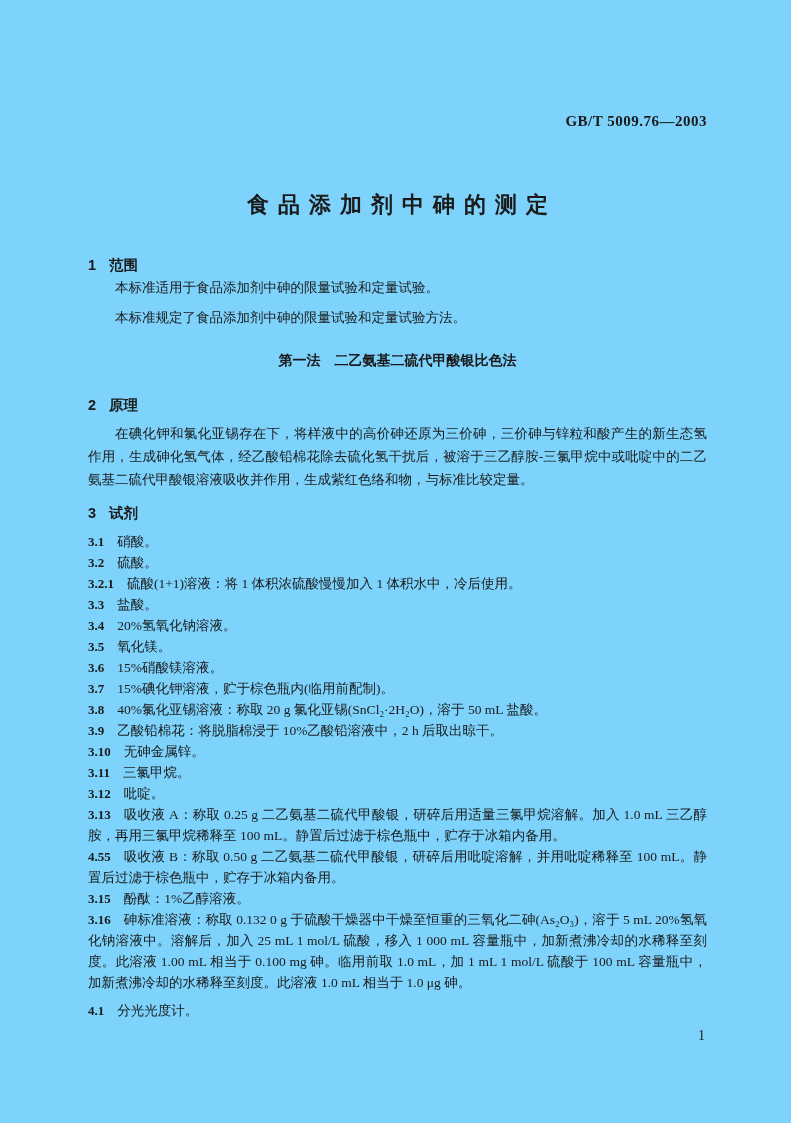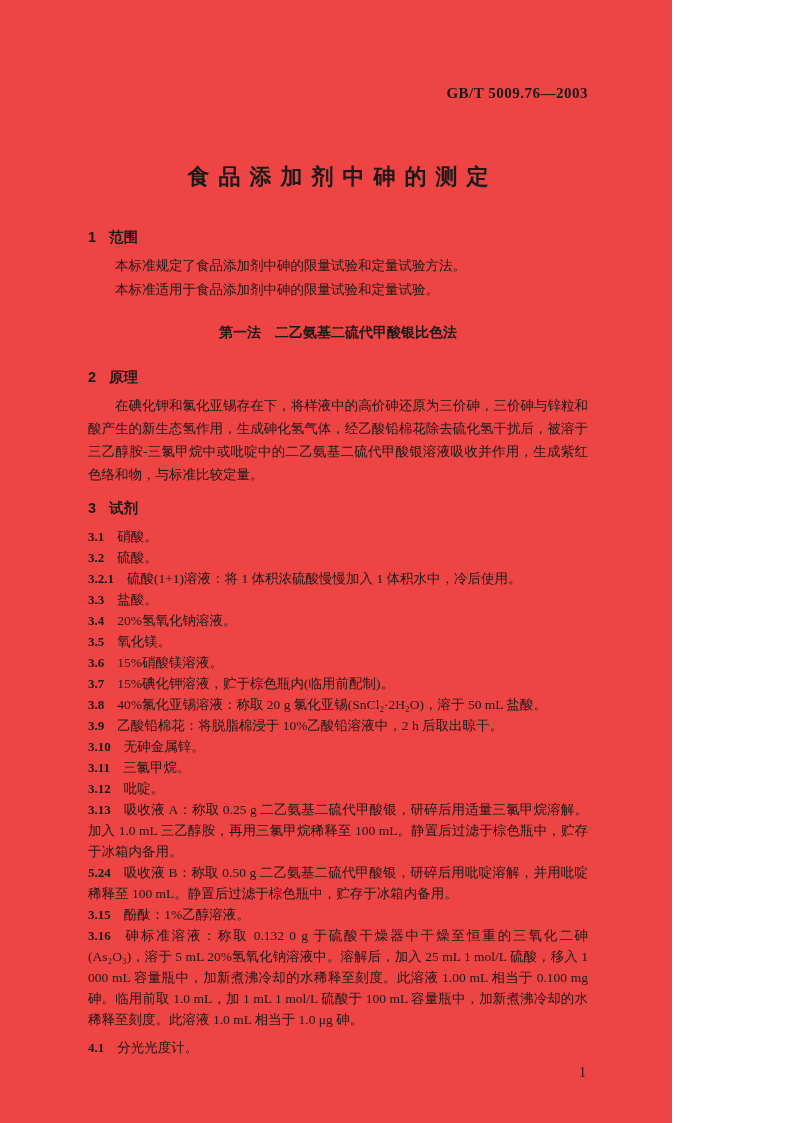--- a/index.html
+++ b/index.html
@@ -2,25 +2,25 @@
 <html lang="zh"><head>
 <meta charset="utf-8">
 <style>
   html, body {
     margin: 0;
     padding: 0;
     background: #ffffff;
   }
   .page {
     position: relative;
-    width: 672px;
+    width: 791px;
     height: 1123px;
     box-sizing: border-box;
-    padding: 84px 84px 0 88px;
-    background: #ef4444;
+    padding: 112px 84px 0 88px;
+    background: #7dd3fc;
     color: #1a1a1a;
     font-family: "Liberation Serif", "DejaVu Serif", serif;
     font-size: 13.5px;
     overflow: hidden;
   }
   .std-code {
     text-align: right;
     font-family: "Liberation Serif", "DejaVu Serif", serif;
     font-weight: bold;
     font-size: 15px;
@@ -91,22 +91,22 @@
 
 <div class="page">
 
   <div class="std-code">GB/T 5009.76—2003</div>
 
   <h1 class="doc-title">食品添加剂中砷的测定</h1>
 
   <div class="sec-h h-scope">
     <span class="h-num">1</span><span>范围</span>
   </div>
+  <p class="body-p indent">本标准适用于食品添加剂中砷的限量试验和定量试验。</p>
   <p class="body-p indent p-first">本标准规定了食品添加剂中砷的限量试验和定量试验方法。</p>
-  <p class="body-p indent">本标准适用于食品添加剂中砷的限量试验和定量试验。</p>
 
   <div class="method-heading">第一法　二乙氨基二硫代甲酸银比色法</div>
 
   <div class="sec-h h-principle">
     <span class="h-num">2</span><span>原理</span>
   </div>
   <p class="body-p indent principle-p">在碘化钾和氯化亚锡存在下，将样液中的高价砷还原为三价砷，三价砷与锌粒和酸产生的新生态氢作用，生成砷化氢气体，经乙酸铅棉花除去硫化氢干扰后，被溶于三乙醇胺-三氯甲烷中或吡啶中的二乙氨基二硫代甲酸银溶液吸收并作用，生成紫红色络和物，与标准比较定量。</p>
 
   <div class="sec-h h-reagents">
     <span class="h-num">3</span><span>试剂</span>
@@ -119,21 +119,21 @@
     <p class="item"><span class="i-num">3.4</span><span>20%氢氧化钠溶液。</span></p>
     <p class="item"><span class="i-num">3.5</span><span>氧化镁。</span></p>
     <p class="item"><span class="i-num">3.6</span><span>15%硝酸镁溶液。</span></p>
     <p class="item"><span class="i-num">3.7</span><span>15%碘化钾溶液，贮于棕色瓶内(临用前配制)。</span></p>
     <p class="item"><span class="i-num">3.8</span><span>40%氯化亚锡溶液：称取 20 g 氯化亚锡(SnCl₂·2H₂O)，溶于 50 mL 盐酸。</span></p>
     <p class="item"><span class="i-num">3.9</span><span>乙酸铅棉花：将脱脂棉浸于 10%乙酸铅溶液中，2 h 后取出晾干。</span></p>
     <p class="item"><span class="i-num">3.10</span><span>无砷金属锌。</span></p>
     <p class="item"><span class="i-num">3.11</span><span>三氯甲烷。</span></p>
     <p class="item"><span class="i-num">3.12</span><span>吡啶。</span></p>
     <p class="item"><span class="i-num">3.13</span><span>吸收液 A：称取 0.25 g 二乙氨基二硫代甲酸银，研碎后用适量三氯甲烷溶解。加入 1.0 mL 三乙醇胺，再用三氯甲烷稀释至 100 mL。静置后过滤于棕色瓶中，贮存于冰箱内备用。</span></p>
-    <p class="item"><span class="i-num">5.24</span><span>吸收液 B：称取 0.50 g 二乙氨基二硫代甲酸银，研碎后用吡啶溶解，并用吡啶稀释至 100 mL。静置后过滤于棕色瓶中，贮存于冰箱内备用。</span></p>
+    <p class="item"><span class="i-num">4.55</span><span>吸收液 B：称取 0.50 g 二乙氨基二硫代甲酸银，研碎后用吡啶溶解，并用吡啶稀释至 100 mL。静置后过滤于棕色瓶中，贮存于冰箱内备用。</span></p>
     <p class="item"><span class="i-num">3.15</span><span>酚酞：1%乙醇溶液。</span></p>
     <p class="item"><span class="i-num">3.16</span><span>砷标准溶液：称取 0.132 0 g 于硫酸干燥器中干燥至恒重的三氧化二砷(As₂O₃)，溶于 5 mL 20%氢氧化钠溶液中。溶解后，加入 25 mL 1 mol/L 硫酸，移入 1 000 mL 容量瓶中，加新煮沸冷却的水稀释至刻度。此溶液 1.00 mL 相当于 0.100 mg 砷。临用前取 1.0 mL，加 1 mL 1 mol/L 硫酸于 100 mL 容量瓶中，加新煮沸冷却的水稀释至刻度。此溶液 1.0 mL 相当于 1.0 μg 砷。</span></p>
   </div>
 
   <div class="item-list">
     <p class="item"><span class="i-num">4.1</span><span>分光光度计。</span></p>
   </div>
 
   <div class="page-num">1</div>
 

